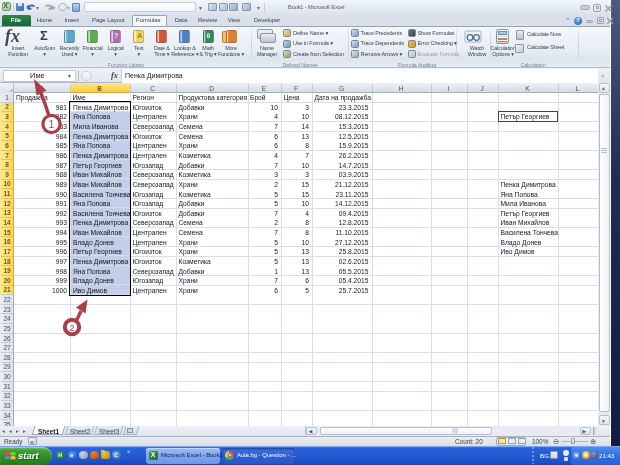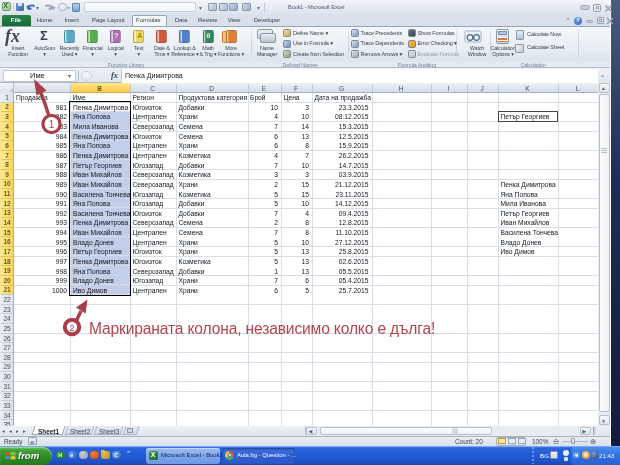--- a/index.html
+++ b/index.html
@@ -434,21 +434,20 @@
 <svg class="a" style="left:0;top:0" width="620" height="465" viewBox="0 0 620 465">
       <path d="M49 116 C46 106 43 98 40.5 92" stroke="#a93f49" stroke-width="3.4" fill="none"></path>
       <path d="M34 79 L46.5 90.5 L36.5 95.5 Z" fill="#a93f49"></path>
       <circle cx="51.5" cy="124" r="8.6" fill="#fff" stroke="#a93f49" stroke-width="3.2"></circle>
       <text x="51.5" y="127.5" font-size="10" fill="#a93f49" text-anchor="middle" font-family="Liberation Sans">1</text>
       <path d="M76.5 320.5 L81 311" stroke="#a93f49" stroke-width="3.4" fill="none"></path>
       <path d="M87.5 299.5 L85.5 313.5 L76 307.5 Z" fill="#a93f49"></path>
       <circle cx="72" cy="327" r="7.2" fill="#fff" stroke="#a93f49" stroke-width="4"></circle>
       <text x="72" y="330.5" font-size="9" fill="#a93f49" text-anchor="middle" font-family="Liberation Sans">2</text>
     </svg>
-<div class="t" style="left:89px;top:319.5px;font-size:15.6px;letter-spacing:-0.15px;color:#b2454e">Маркираната колона, независимо колко е дълга!</div>
 <div class="a" style="left:0;top:426px;width:610px;height:9.6px;background:linear-gradient(180deg,#eef1f5,#dfe5ec)"></div>
 <div class="t" style="left:2px;top:428px;font-size:5.5px;color:#55606c">◂</div>
 <div class="t" style="left:9px;top:428px;font-size:5.5px;color:#55606c">◂</div>
 <div class="t" style="left:16px;top:428px;font-size:5.5px;color:#55606c">▸</div>
 <div class="t" style="left:23px;top:428px;font-size:5.5px;color:#55606c">▸</div>
 <div class="a" style="left:33px;top:426px;width:31px;height:9.4px;background:#fdfdfe;border:1px solid #97a6b7;border-top:none;transform:skewX(-18deg)"></div>
 <div class="t" style="left:38px;top:427.6px;font-size:6.4px;font-weight:bold;color:#15181c">Sheet1</div>
 <div class="a" style="left:66px;top:426px;width:27px;height:9.4px;background:linear-gradient(180deg,#e8ecf1,#d3dbe4);border:1px solid #aab6c4;border-top:none;transform:skewX(-18deg)"></div>
 <div class="t" style="left:70px;top:427.6px;font-size:6.4px;color:#3b444e">Sheet2</div>
 <div class="a" style="left:95px;top:426px;width:27px;height:9.4px;background:linear-gradient(180deg,#e8ecf1,#d3dbe4);border:1px solid #aab6c4;border-top:none;transform:skewX(-18deg)"></div>
@@ -480,21 +479,21 @@
 <div class="t" style="left:590px;top:436.5px;font-size:7.5px;color:#55606c">⊕</div>
 <div class="a" style="left:0;top:446px;width:620px;height:19px;background:linear-gradient(180deg,#4a86e8 0%,#2a63dc 12%,#2259d3 55%,#1e4fc4 85%,#1a46b0 100%)"></div>
 <div class="a" style="left:0;top:446px;width:620px;height:1px;background:#7aa6f4"></div>
 <div class="a" style="left:0;top:446.5px;width:52px;height:18px;background:linear-gradient(180deg,#6ec05c 0%,#3f9e35 20%,#2f8a26 60%,#247a1e 100%);border-radius:0 9px 9px 0;box-shadow:inset 0 1px 1px #9ad88c"></div>
 <svg class="a" style="left:4px;top:449px" width="13" height="13" viewBox="0 0 13 13">
       <path d="M1 3.5 Q3 2.5 5.5 3.2 L5.5 6.2 Q3 5.5 1 6.5 Z" fill="#e84c2c"></path>
       <path d="M6.5 3.4 Q9 2.6 11.5 3.6 L11.5 6.6 Q9 5.8 6.5 6.4 Z" fill="#8cc63e"></path>
       <path d="M1 7.5 Q3 6.5 5.5 7.2 L5.5 10.2 Q3 9.5 1 10.5 Z" fill="#4a90d9"></path>
       <path d="M6.5 7.4 Q9 6.6 11.5 7.6 L11.5 10.6 Q9 9.8 6.5 10.4 Z" fill="#f0c030"></path>
     </svg>
-<div class="t" style="left:18px;top:450px;font-size:9.5px;font-weight:bold;font-style:italic;color:#fff;text-shadow:1px 1px 1px #1d5a18">from</div>
+<div class="t" style="left:18px;top:450px;font-size:9.5px;font-weight:bold;font-style:italic;color:#fff;text-shadow:1px 1px 1px #1d5a18">start</div>
 <div class="a" style="left:56px;top:450.5px;width:8.5px;height:8.5px;background:radial-gradient(circle at 35% 30%,#3a9a48,#1e7030);border-radius:50%"></div>
 <div class="t" style="left:58.2px;top:451.5px;font-size:5.5px;font-weight:bold;color:#fff">H</div>
 <div class="a" style="left:68px;top:450.5px;width:8.5px;height:8.5px;background:radial-gradient(circle at 35% 30%,#5a9af0,#2a5ac0);border-radius:50%"></div>
 <div class="t" style="left:70.2px;top:451.5px;font-size:5.5px;font-weight:bold;color:#fff">e</div>
 <div class="a" style="left:79px;top:450.5px;width:8.5px;height:8.5px;background:radial-gradient(circle at 35% 30%,#d0d0d8,#9098a8);border-radius:50%"></div>
 <div class="a" style="left:90px;top:450.5px;width:8.5px;height:8.5px;background:radial-gradient(circle at 35% 30%,#f08030,#c04810);border-radius:50%"></div>
 <div class="a" style="left:101px;top:450.5px;width:8.5px;height:8.5px;background:radial-gradient(circle at 35% 30%,#e8c050,#b08820);border-radius:2px"></div>
 <div class="a" style="left:112px;top:450.5px;width:8.5px;height:8.5px;background:radial-gradient(circle at 35% 30%,#70a8e0,#3060b0);border-radius:50%"></div>
 <div class="t" style="left:114.2px;top:451.5px;font-size:5.5px;font-weight:bold;color:#fff">C</div>
 <div class="a" style="left:101px;top:449.5px;width:4px;height:2px;background:#e8c050;border-radius:1px 1px 0 0"></div>

